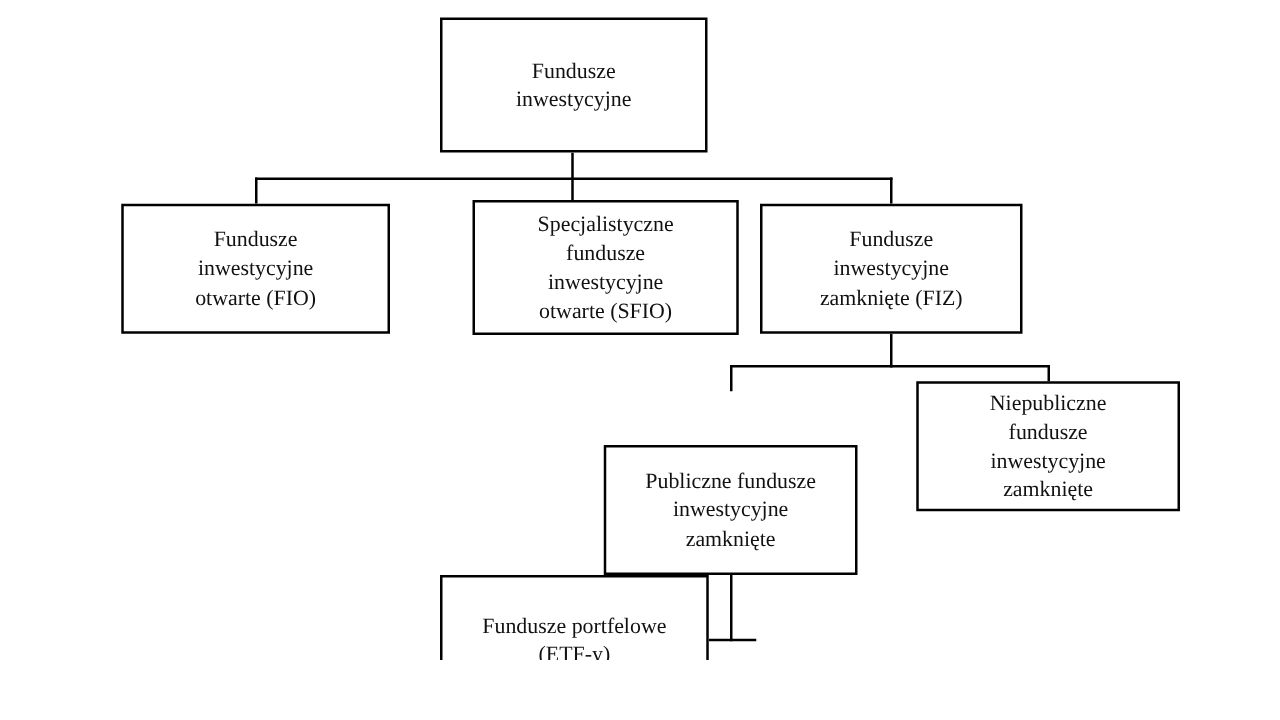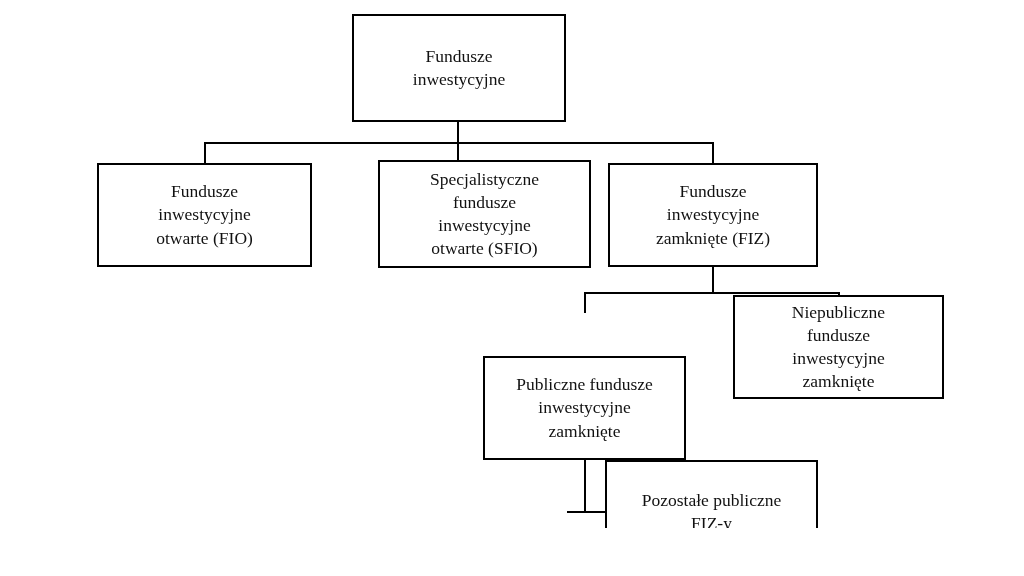--- a/index.html
+++ b/index.html
@@ -35,21 +35,21 @@
     position: absolute;
     background: #000000;
   }
 
   
   .n-root        { left: 352px; top: 14px;  width: 214px; height: 108px; }
   .n-fio         { left: 97px;  top: 163px; width: 215px; height: 104px; }
   .n-sfio        { left: 354px; top: 160px; width: 213px; height: 108px; margin-left: 24px; }
   .n-fiz         { left: 608px; top: 163px; width: 210px; height: 104px; }
   .n-publiczne   { left: 483px; top: 313px; width: 203px; height: 104px; margin-top: 43px; }
-  .n-niepubliczne{ left: 733px; top: 295px; width: 211px; height: 104px; }
+  .n-niepubliczne{ left: 733px; top: 305px; width: 211px; height: 104px; }
   .n-etf         { left: 352px; top: 460px; width: 215px; height: 104px; }
   .n-pozostale   { left: 605px; top: 460px; width: 213px; height: 104px; }
 
   
   .c-root-stub        { left: 457px; top: 122px; width: 2px;   height: 40px; }
   .c-l2-hline         { left: 204px; top: 142px; width: 510px; height: 2px;  }
   .c-fio-stub         { left: 204px; top: 142px; width: 2px;   height: 21px; }
   .c-fiz-stub         { left: 712px; top: 142px; width: 2px;   height: 21px; }
   .c-fiz-down         { left: 712px; top: 267px; width: 2px;   height: 27px; }
   .c-l3-hline         { left: 584px; top: 292px; width: 256px; height: 2px;  }
@@ -92,17 +92,17 @@
 
   <div class="node n-publiczne">Publiczne fundusze
 inwestycyjne
 zamknięte</div>
 
   <div class="node n-niepubliczne">Niepubliczne
 fundusze
 inwestycyjne
 zamknięte</div>
 
+  <div class="node n-etf">Fundusze portfelowe
+(ETF-y)</div>
 
-  <div class="node n-pozostale">Pozostałe publiczne
-FIZ-y</div>
 
 </div>
 
 </body></html>

